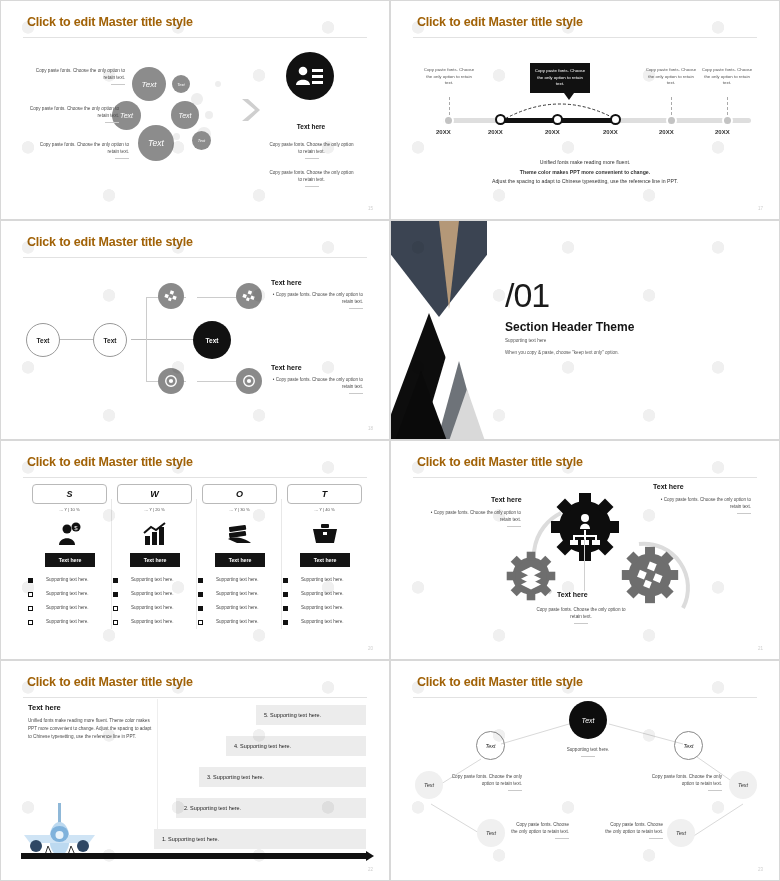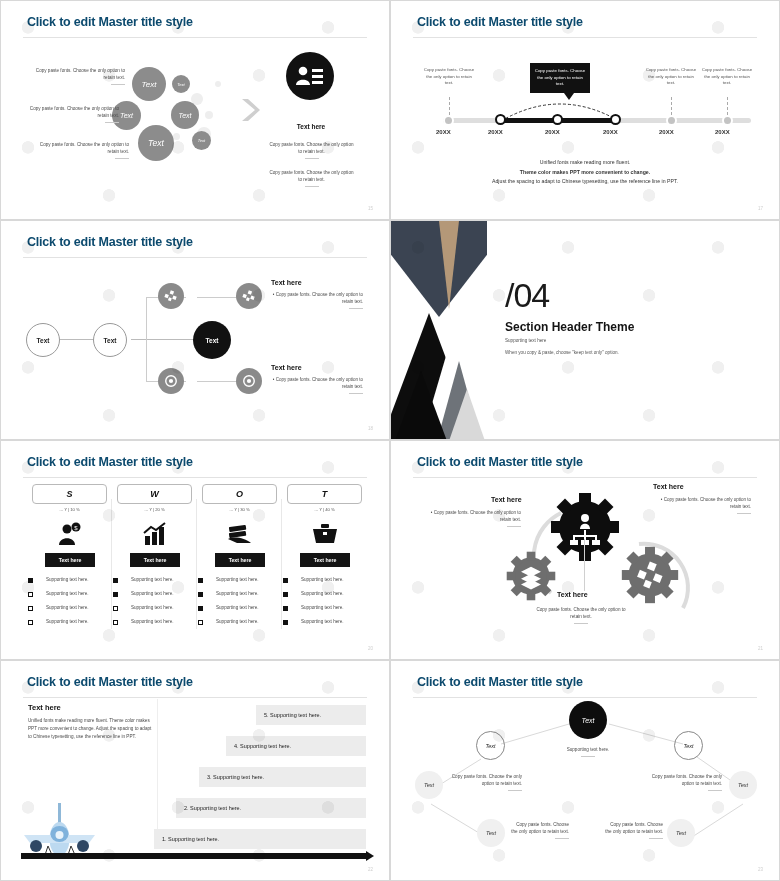--- a/index.html
+++ b/index.html
@@ -7,21 +7,21 @@
     font-family:"Liberation Sans", sans-serif; }
   .grid { width:780px; height:881px; display:grid;
     grid-template-columns:390px 390px; grid-template-rows:220px 220px 220px 221px; }
   .slide { position:relative; background:#fff; border:1px solid #d8d8d8; overflow:hidden; }
   .wm { position:absolute; inset:0; pointer-events:none; z-index:40; opacity:.055;
     background-image:
       radial-gradient(circle at 18% 22%, #000 0 6px, transparent 6.5px),
       radial-gradient(circle at 72% 62%, #000 0 6px, transparent 6.5px);
     background-size:150px 120px; }
   .ttl { position:absolute; left:26px; top:14px; font-size:12.5px; font-weight:bold;
-    color:#0c4a6e; letter-spacing:-.2px; }
+    color:#a16207; letter-spacing:-.2px; }
   .ttlrule { position:absolute; left:22px; right:22px; top:36px; height:1px; background:#e2e2e2; }
   .pg { position:absolute; right:16px; bottom:8px; font-size:4.5px; color:#cfcfcf; }
   .circ { border-radius:50%; position:absolute; display:flex; align-items:center;
     justify-content:center; color:#fff; font-style:italic; }
   .small { font-size:4.6px; color:#4a4a4a; line-height:1.55; }
   .dash { display:block; width:14px; height:1px; background:#c9c9c9; margin-top:3px; }
 
   
   .s1txt { position:absolute; text-align:right; }
   .s1g { background:#8c8c8c; }
@@ -280,21 +280,21 @@
   <div class="slide">
     <div class="sec">
       <div class="tri1"></div>
         <div class="tri2"></div>
       <div class="tri3"></div>
         <div class="tri4"></div>
         <div class="tri5"></div>
       <div style="position:absolute;left:4px;top:150px;width:0;height:0;border-left:26px solid transparent;border-right:26px solid transparent;border-bottom:70px solid #0a0a0a;"></div>
       <div style="position:absolute;left:58px;top:168px;width:0;height:0;border-left:18px solid transparent;border-right:18px solid transparent;border-bottom:52px solid #d9d9d9;"></div>
     </div>
-    <div class="num04">/04</div>
+    <div class="num04">/01</div>
     <div class="sechdr">Section Header Theme</div>
     <div class="secsub" style="top:117px;">Supporting text here</div>
     <div class="secsub" style="top:129px;">When you copy &amp; paste, choose "keep text only" option.</div>
     <div class="wm"></div>
   </div>
 
   <div class="slide">
     <div class="ttl">Click to edit Master title style</div>
     <div class="ttlrule"></div>
 

